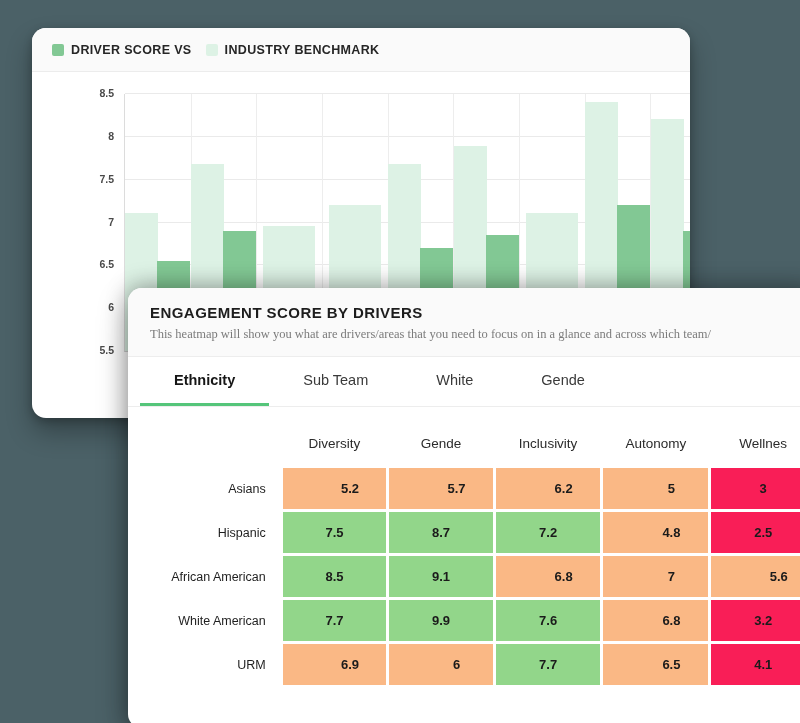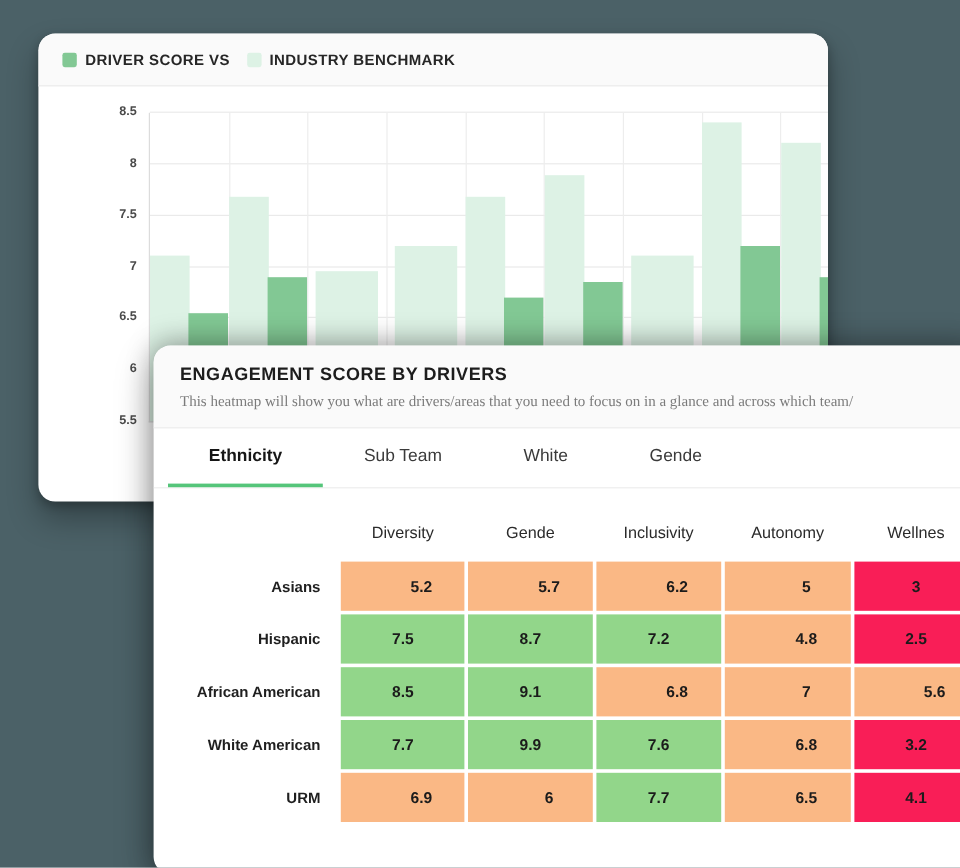--- a/index.html
+++ b/index.html
@@ -130,21 +130,21 @@
     table-layout:fixed;
   }
   #heatmap th.colhead{
     font-size:13.5px;font-weight:normal;color:#2b2b2b;
     padding:0 0 14px 0;
     text-align:center;width:113px;
     white-space:nowrap;
   }
   #heatmap th.corner{width:116px;}
   #heatmap th.rowhead{
-    font-size:12.5px;font-weight:bold;color:#1f1f1f;
+    font-size:12.5px;font-weight:normal;color:#1f1f1f;
     text-align:right;padding-right:14px;
     white-space:nowrap;
   }
   #heatmap td.cell{
     height:39px;
     text-align:center;
     font-size:13px;font-weight:bold;
     color:#1b1b1b;
   }
   td.c-green{background:#92d68a;}

